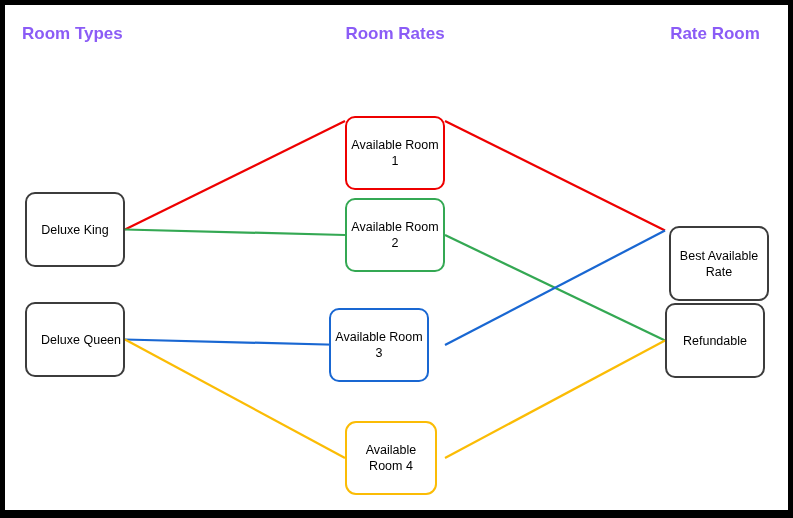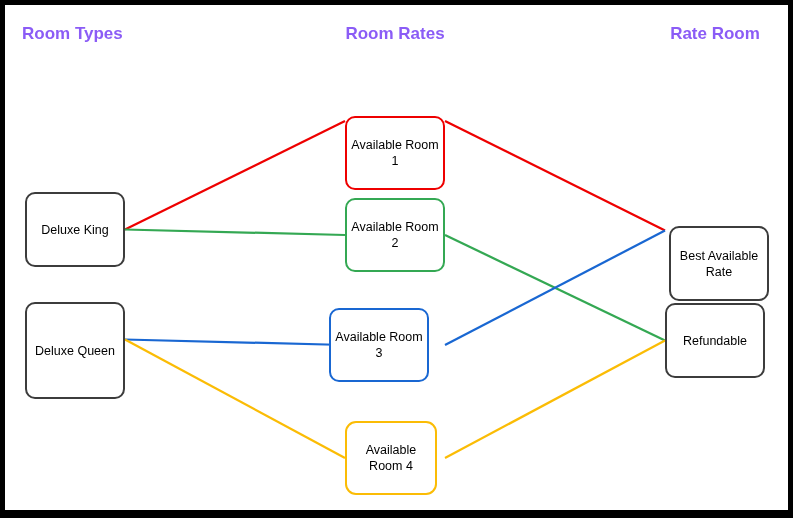--- a/index.html
+++ b/index.html
@@ -61,21 +61,21 @@
       <line x1="120" y1="334.5" x2="340" y2="453" stroke="#fbbc05" stroke-width="2.25"></line>
       <line x1="440" y1="116" x2="660" y2="225.5" stroke="#ee0000" stroke-width="2.25"></line>
       <line x1="440" y1="230" x2="660" y2="335.5" stroke="#34a853" stroke-width="2.25"></line>
       <line x1="440" y1="340" x2="660" y2="225.5" stroke="#1967d2" stroke-width="2.25"></line>
       <line x1="440" y1="453" x2="660" y2="335.5" stroke="#fbbc05" stroke-width="2.25"></line>
     </svg>
 
   <div class="node" id="deluxe_king" style="left: 20px; top: 187px; width: 100px; height: 75px; border-color: rgb(60, 60, 60);">
     <span>Deluxe King</span>
   </div>
-  <div class="node" id="deluxe_queen" style="left: 20px; top: 297px; width: 100px; height: 97px; border-color: rgb(60, 60, 60);">
+  <div class="node" id="deluxe_queen" style="left: 20px; top: 297px; width: 100px; height: 75px; border-color: rgb(60, 60, 60); justify-content: flex-end;">
     <span>Deluxe Queen</span>
   </div>
   <div class="node" id="available_room_1" style="left: 340px; top: 79px; width: 100px; height: 74px; border-color: rgb(238, 0, 0); margin-top: 32px;">
     <span>Available Room 1</span>
   </div>
   <div class="node" id="available_room_2" style="left: 340px; top: 193px; width: 100px; height: 74px; border-color: rgb(52, 168, 83); text-align: center;">
     <span>Available Room 2</span>
   </div>
   <div class="node" id="available_room_3" style="left: 324px; top: 303px; width: 100px; height: 74px; border-color: rgb(25, 103, 210);">
     <span>Available Room 3</span>

